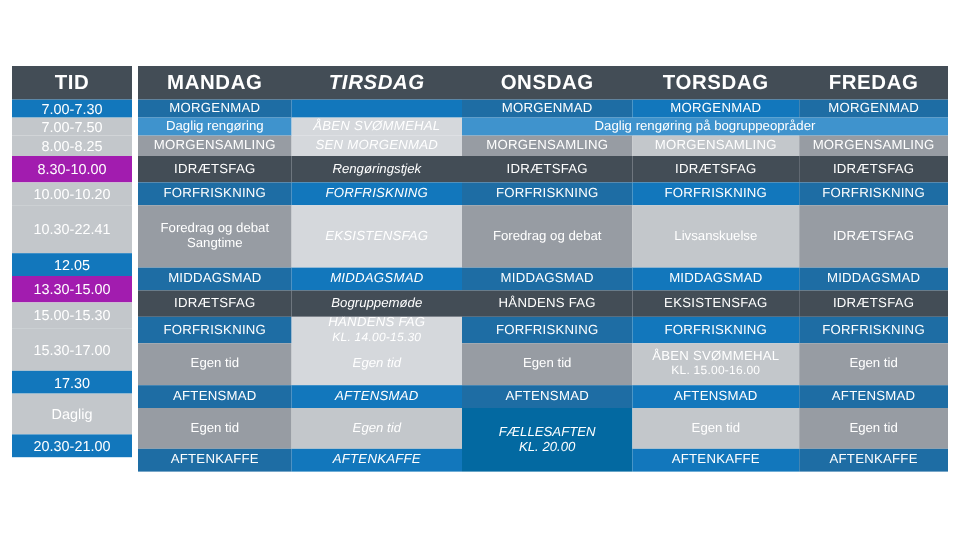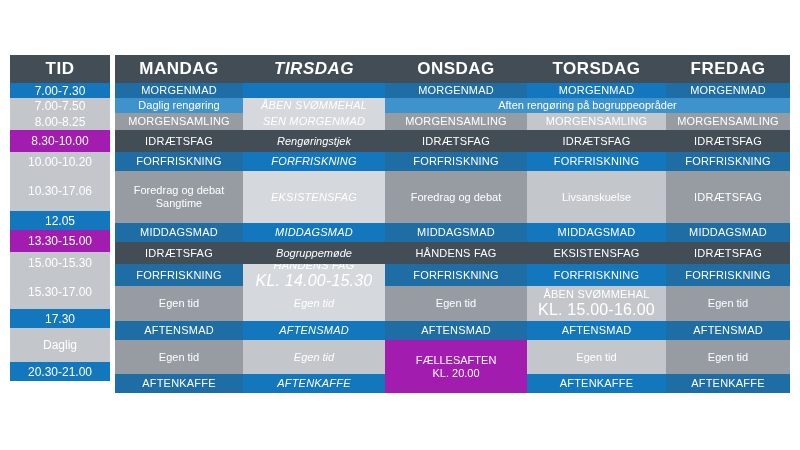--- a/index.html
+++ b/index.html
@@ -46,42 +46,42 @@
 
   
   .b-odd{background:#1e6da4;}
   .b-even{background:#1277bc;}
   .b-light{background:#3f93cd;}
   .d-odd{background:#434d56;}
   .d-even{background:#434d56;}
   .g-odd{background:#979ca3;}
   .g-even{background:#c3c7cb;}
   .g-lightbox{background:#d5d8dc;color:#ffffff;}
-  .g-midbox{background:#a21caf;}
+  .g-midbox{background:#0369a1;font-style:italic;}
 
   .t-caps{font-size:11px;letter-spacing:.2px;}
   .t-norm{font-size:11px;}
-  .t-small{font-size:16px;}
+  .t-small{font-size:10px;}
 
   
   .stackcol{flex:0 0 auto;display:flex;flex-direction:column;}
 </style>
 </head>
 <body>
 
 <div id="schedule">
 
   <div id="tid-col">
     <div class="tid-head">TID</div>
     <div class="tid-cell tid-blue" style="height:15px">7.00-7.30</div>
     <div class="tid-cell tid-gray" style="height:15px">7.00-7.50</div>
     <div class="tid-cell tid-gray" style="height:17px">8.00-8.25</div>
     <div class="tid-cell tid-dark" style="height:22px">8.30-10.00</div>
     <div class="tid-cell tid-gray" style="height:19px">10.00-10.20</div>
-    <div class="tid-cell tid-gray" style="height:40px">10.30-17.06</div>
+    <div class="tid-cell tid-gray" style="height:40px">10.30-22.41</div>
     <div class="tid-cell tid-blue" style="height:19px">12.05</div>
     <div class="tid-cell tid-dark" style="height:22px">13.30-15.00</div>
     <div class="tid-cell tid-gray" style="height:22px">15.00-15.30</div>
     <div class="tid-cell tid-gray" style="height:35px">15.30-17.00</div>
     <div class="tid-cell tid-blue" style="height:19px">17.30</div>
     <div class="tid-cell tid-gray" style="height:34px">Daglig</div>
     <div class="tid-cell tid-blue" style="height:19px">20.30-21.00</div>
   </div>
 
   <div id="grid">
@@ -98,21 +98,21 @@
       <div class="cell c1 b-odd t-caps">MORGENMAD</div>
       <div class="cell c2 b-even t-caps"></div>
       <div class="cell c3 b-odd t-caps">MORGENMAD</div>
       <div class="cell c4 b-even t-caps">MORGENMAD</div>
       <div class="cell c5 b-odd t-caps">MORGENMAD</div>
     </div>
 
     <div class="row" style="height:15px">
       <div class="cell c1 b-light t-norm">Daglig rengøring</div>
       <div class="cell c2 g-lightbox t-caps">ÅBEN SVØMMEHAL</div>
-      <div class="cell span-c345 b-light t-norm">Aften rengøring på bogruppeopråder</div>
+      <div class="cell span-c345 b-light t-norm">Daglig rengøring på bogruppeopråder</div>
     </div>
 
     <div class="row" style="height:17px">
       <div class="cell c1 g-odd t-caps">MORGENSAMLING</div>
       <div class="cell c2 g-lightbox t-caps">SEN MORGENMAD</div>
       <div class="cell c3 g-odd t-caps">MORGENSAMLING</div>
       <div class="cell c4 g-even t-caps">MORGENSAMLING</div>
       <div class="cell c5 g-odd t-caps">MORGENSAMLING</div>
     </div>
 

